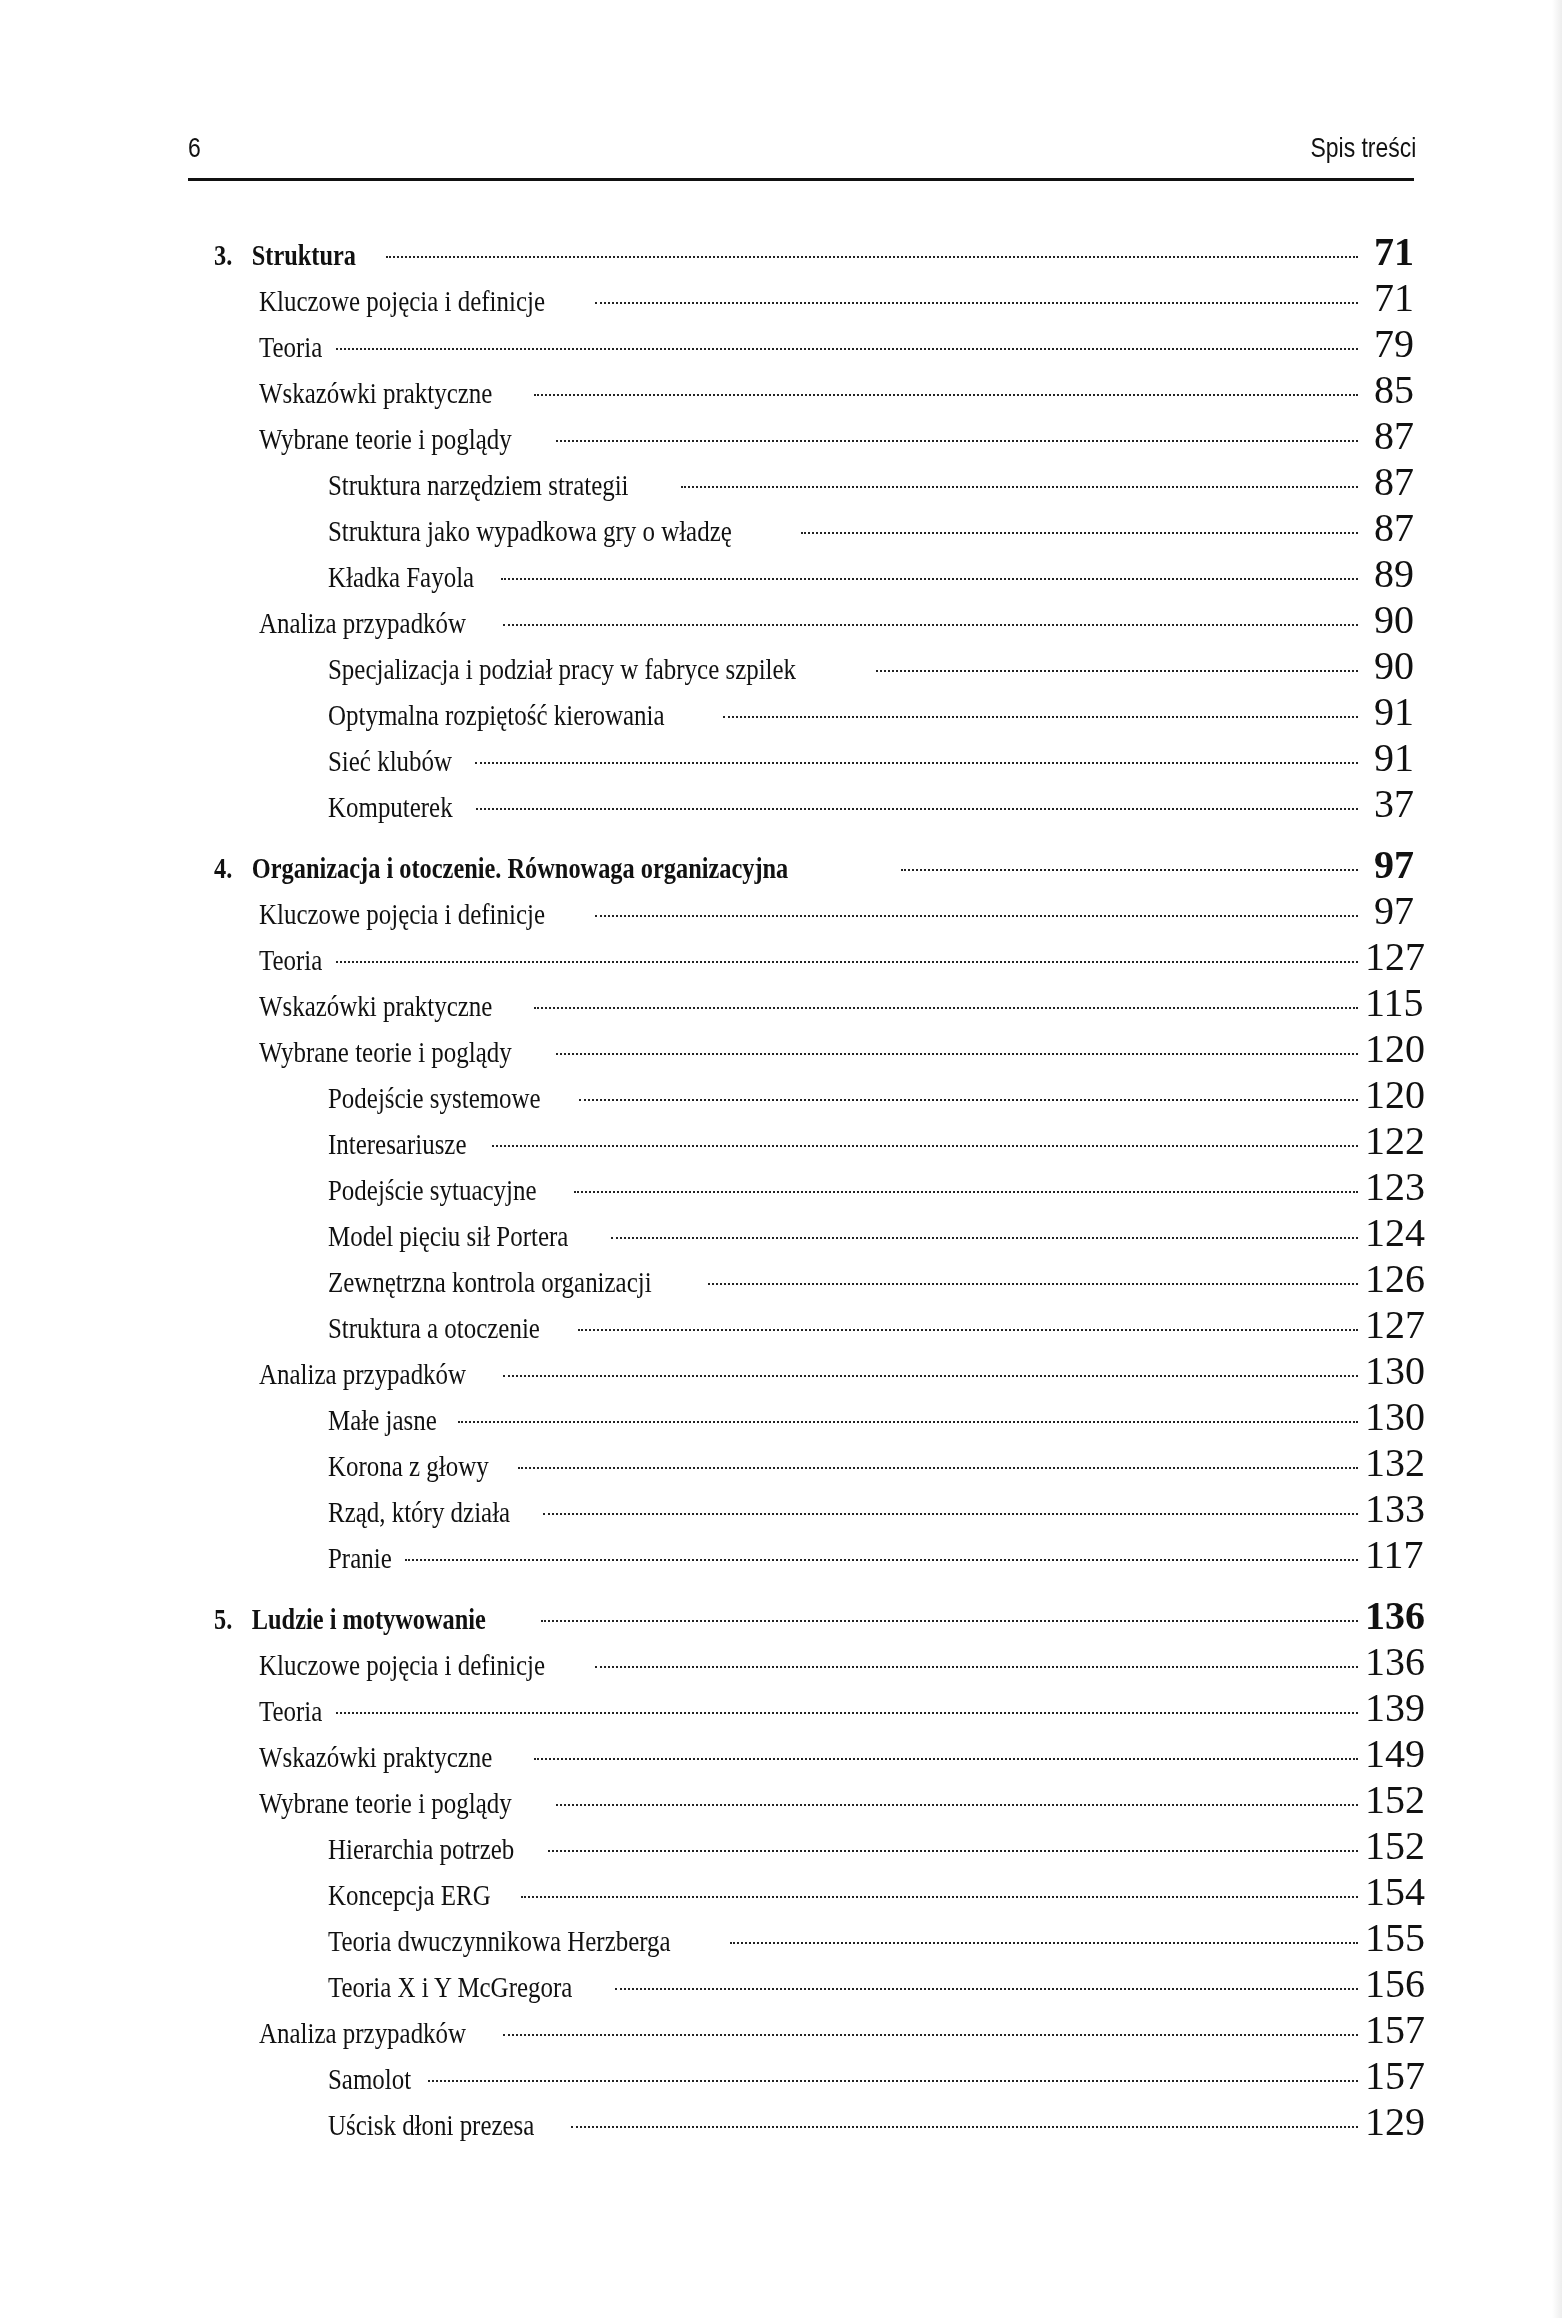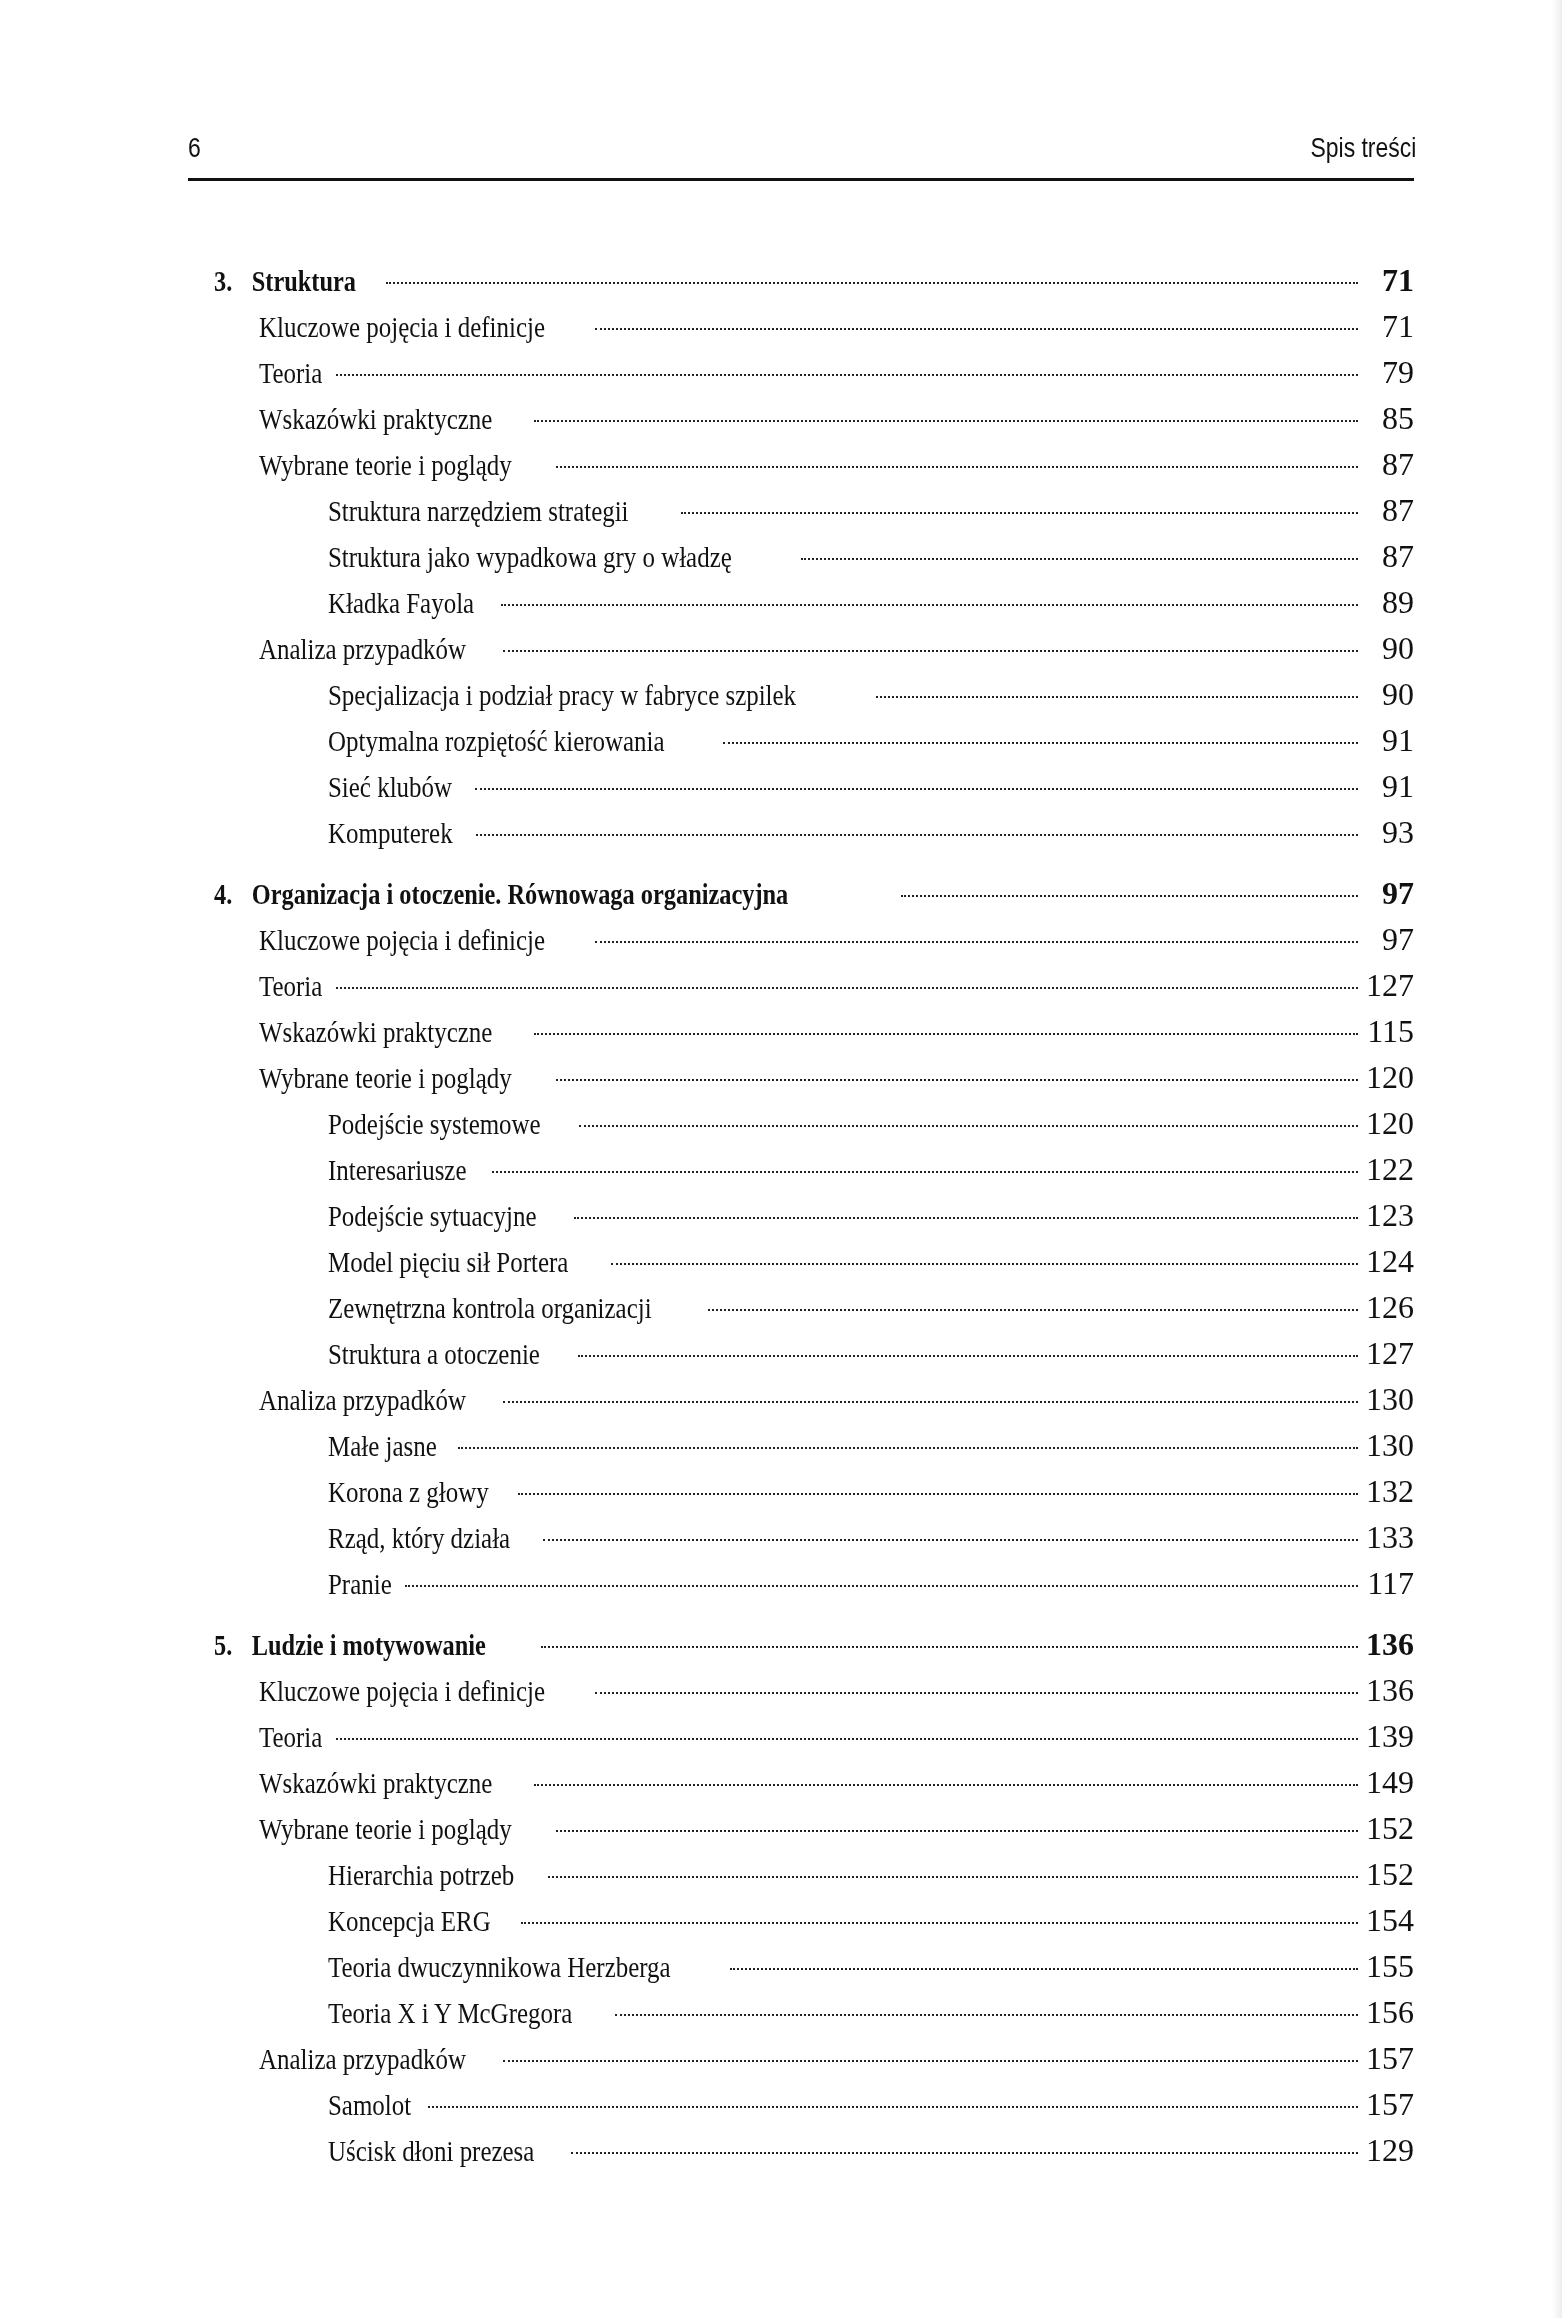--- a/index.html
+++ b/index.html
@@ -31,21 +31,21 @@
       white-space: nowrap; position: relative;
     }
     .row .label {
       display: inline-block; transform: scaleX(0.86); transform-origin: left center;
       background: #fff; padding-right: 3.3px; position: relative; z-index: 1;
     }
     .row .leader {
       flex: 1; border-bottom: 2.5px dotted #222; margin: 0 6.6px 0 0; position: relative; top: -7.4px;
     }
     .row .pg {
-      width: 49px; text-align: right; font-size: 32px; margin-top: 28px;
+      width: 49px; text-align: right; font-size: 40px;
     }
     .row.l0 { font-weight: bold; }
     .row.l0 .num { display: inline-block; width: 45px; }
     .row.l1 { padding-left: 45px; }
     .row.l2 { padding-left: 114px; }
     .row.l0 .label { transform: scaleX(0.84); }
   </style>
 </head>
 <body>
 
@@ -115,21 +115,21 @@
         <span class="pg">91</span>
       </div>
       <div class="row l2">
         <span class="label">Sieć klubów</span>
         <span class="leader"></span>
         <span class="pg">91</span>
       </div>
       <div class="row l2">
         <span class="label">Komputerek</span>
         <span class="leader"></span>
-        <span class="pg">93</span>
+        <span class="pg">37</span>
       </div>
     </div>
     <div class="chapter">
       <div class="row l0">
         <span class="label"><span class="num">4.</span><span>Organizacja i otoczenie. Równowaga organizacyjna</span></span>
         <span class="leader"></span>
         <span class="pg">97</span>
       </div>
       <div class="row l1">
         <span class="label">Kluczowe pojęcia i definicje</span>

